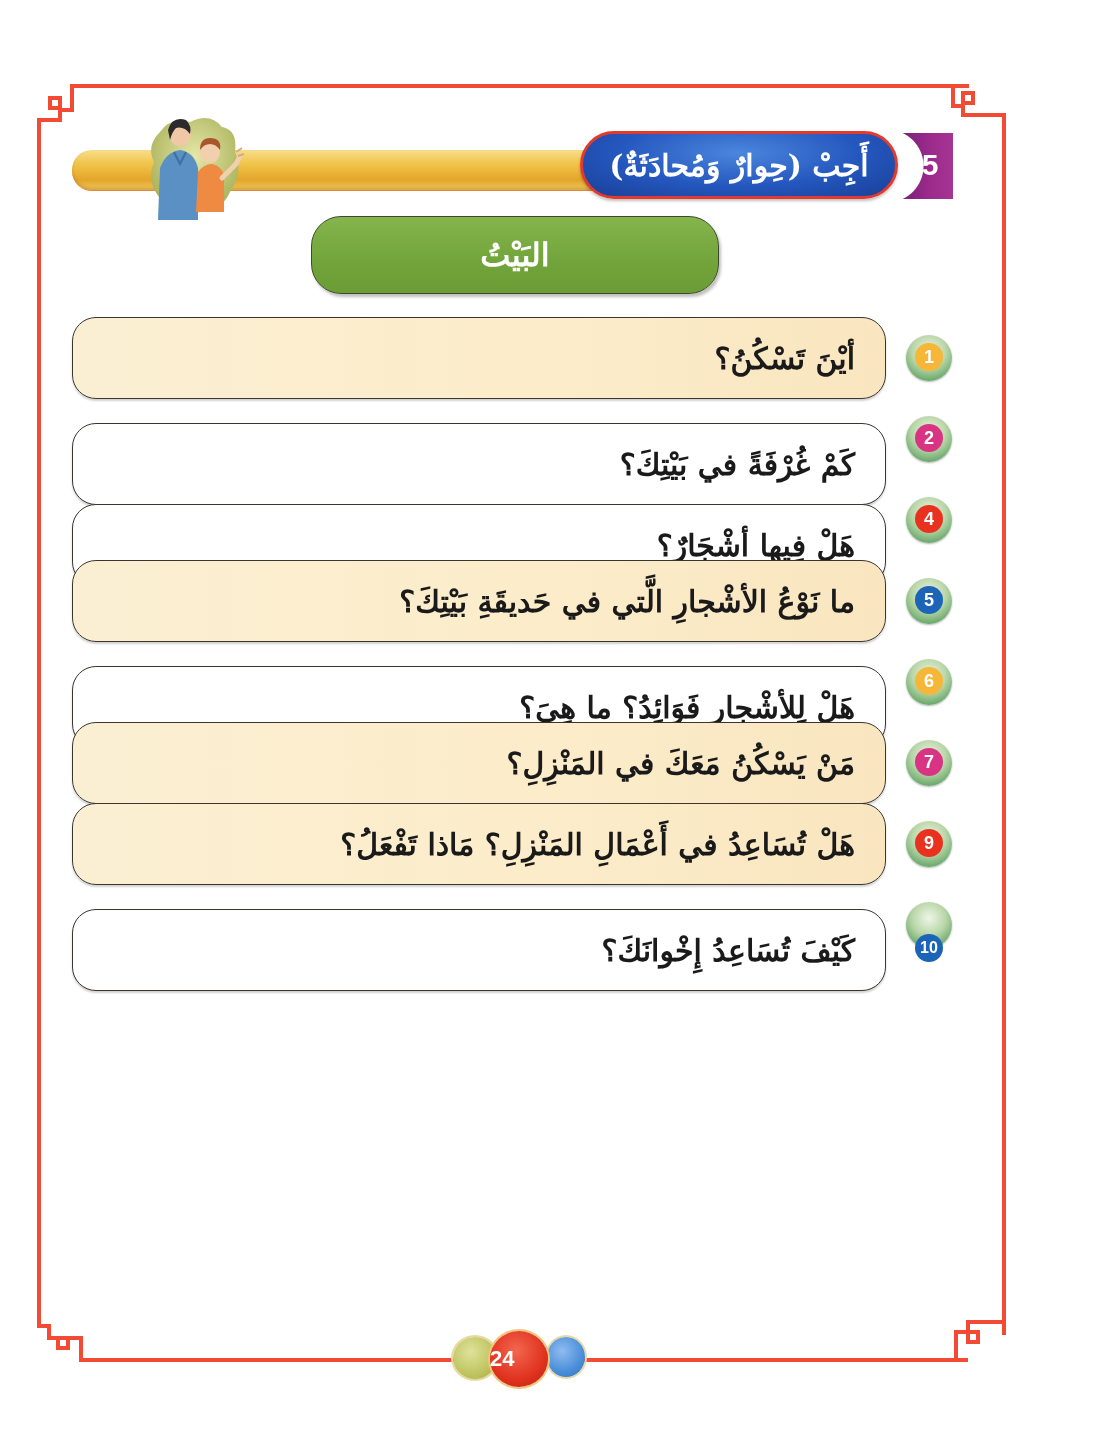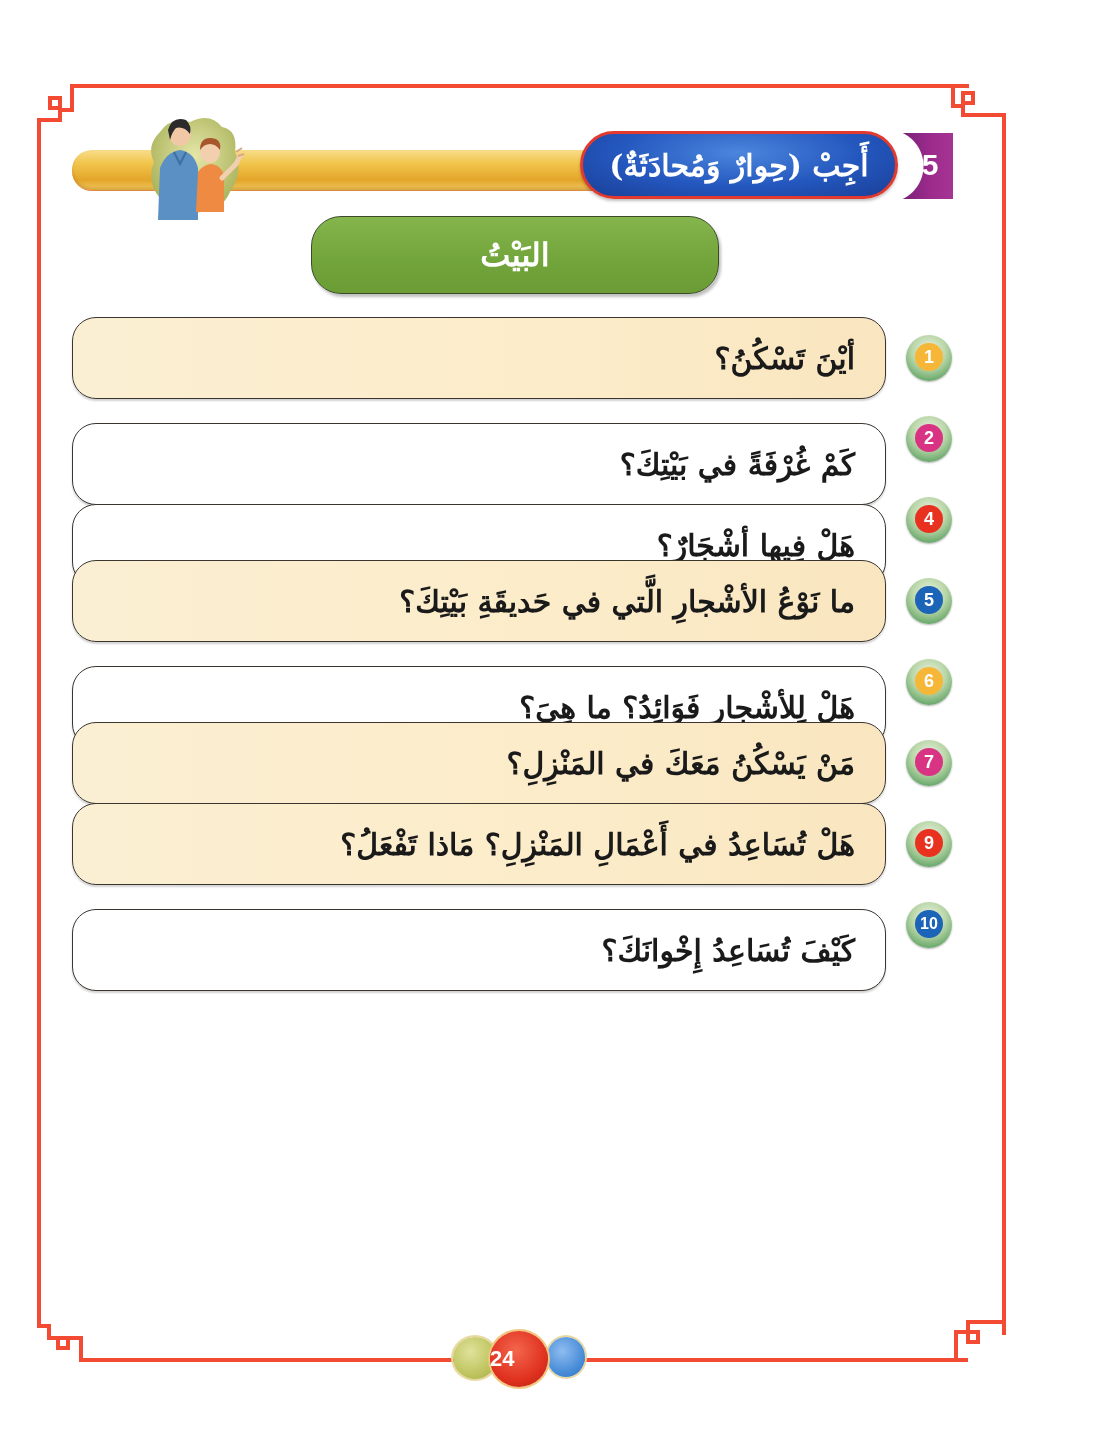--- a/index.html
+++ b/index.html
@@ -209,21 +209,21 @@
   </div>
   <div class="q-row">
     <div class="q-box tan">هَلْ تُسَاعِدُ في أَعْمَالِ المَنْزِلِ؟ مَاذا تَفْعَلُ؟</div>
     <div class="badge">
       <div class="badge-inner" style="background: rgb(232, 50, 31);">9</div>
     </div>
   </div>
   <div class="q-row">
     <div class="q-box white">كَيْفَ تُسَاعِدُ إِخْوانَكَ؟</div>
     <div class="badge">
-      <div class="badge-inner" style="background: rgb(27, 100, 184); font-size: 16px;">10</div>
+      <div class="badge-inner" style="background: rgb(27, 100, 184); font-size: 16px; margin-top: 24px;">10</div>
     </div>
   </div>
 </div>
 
 <div>
   <div class="pg-ball pg-left"></div>
   <div class="pg-ball pg-right"></div>
   <div class="pg-ball pg-mid">24</div>
 </div>
 

